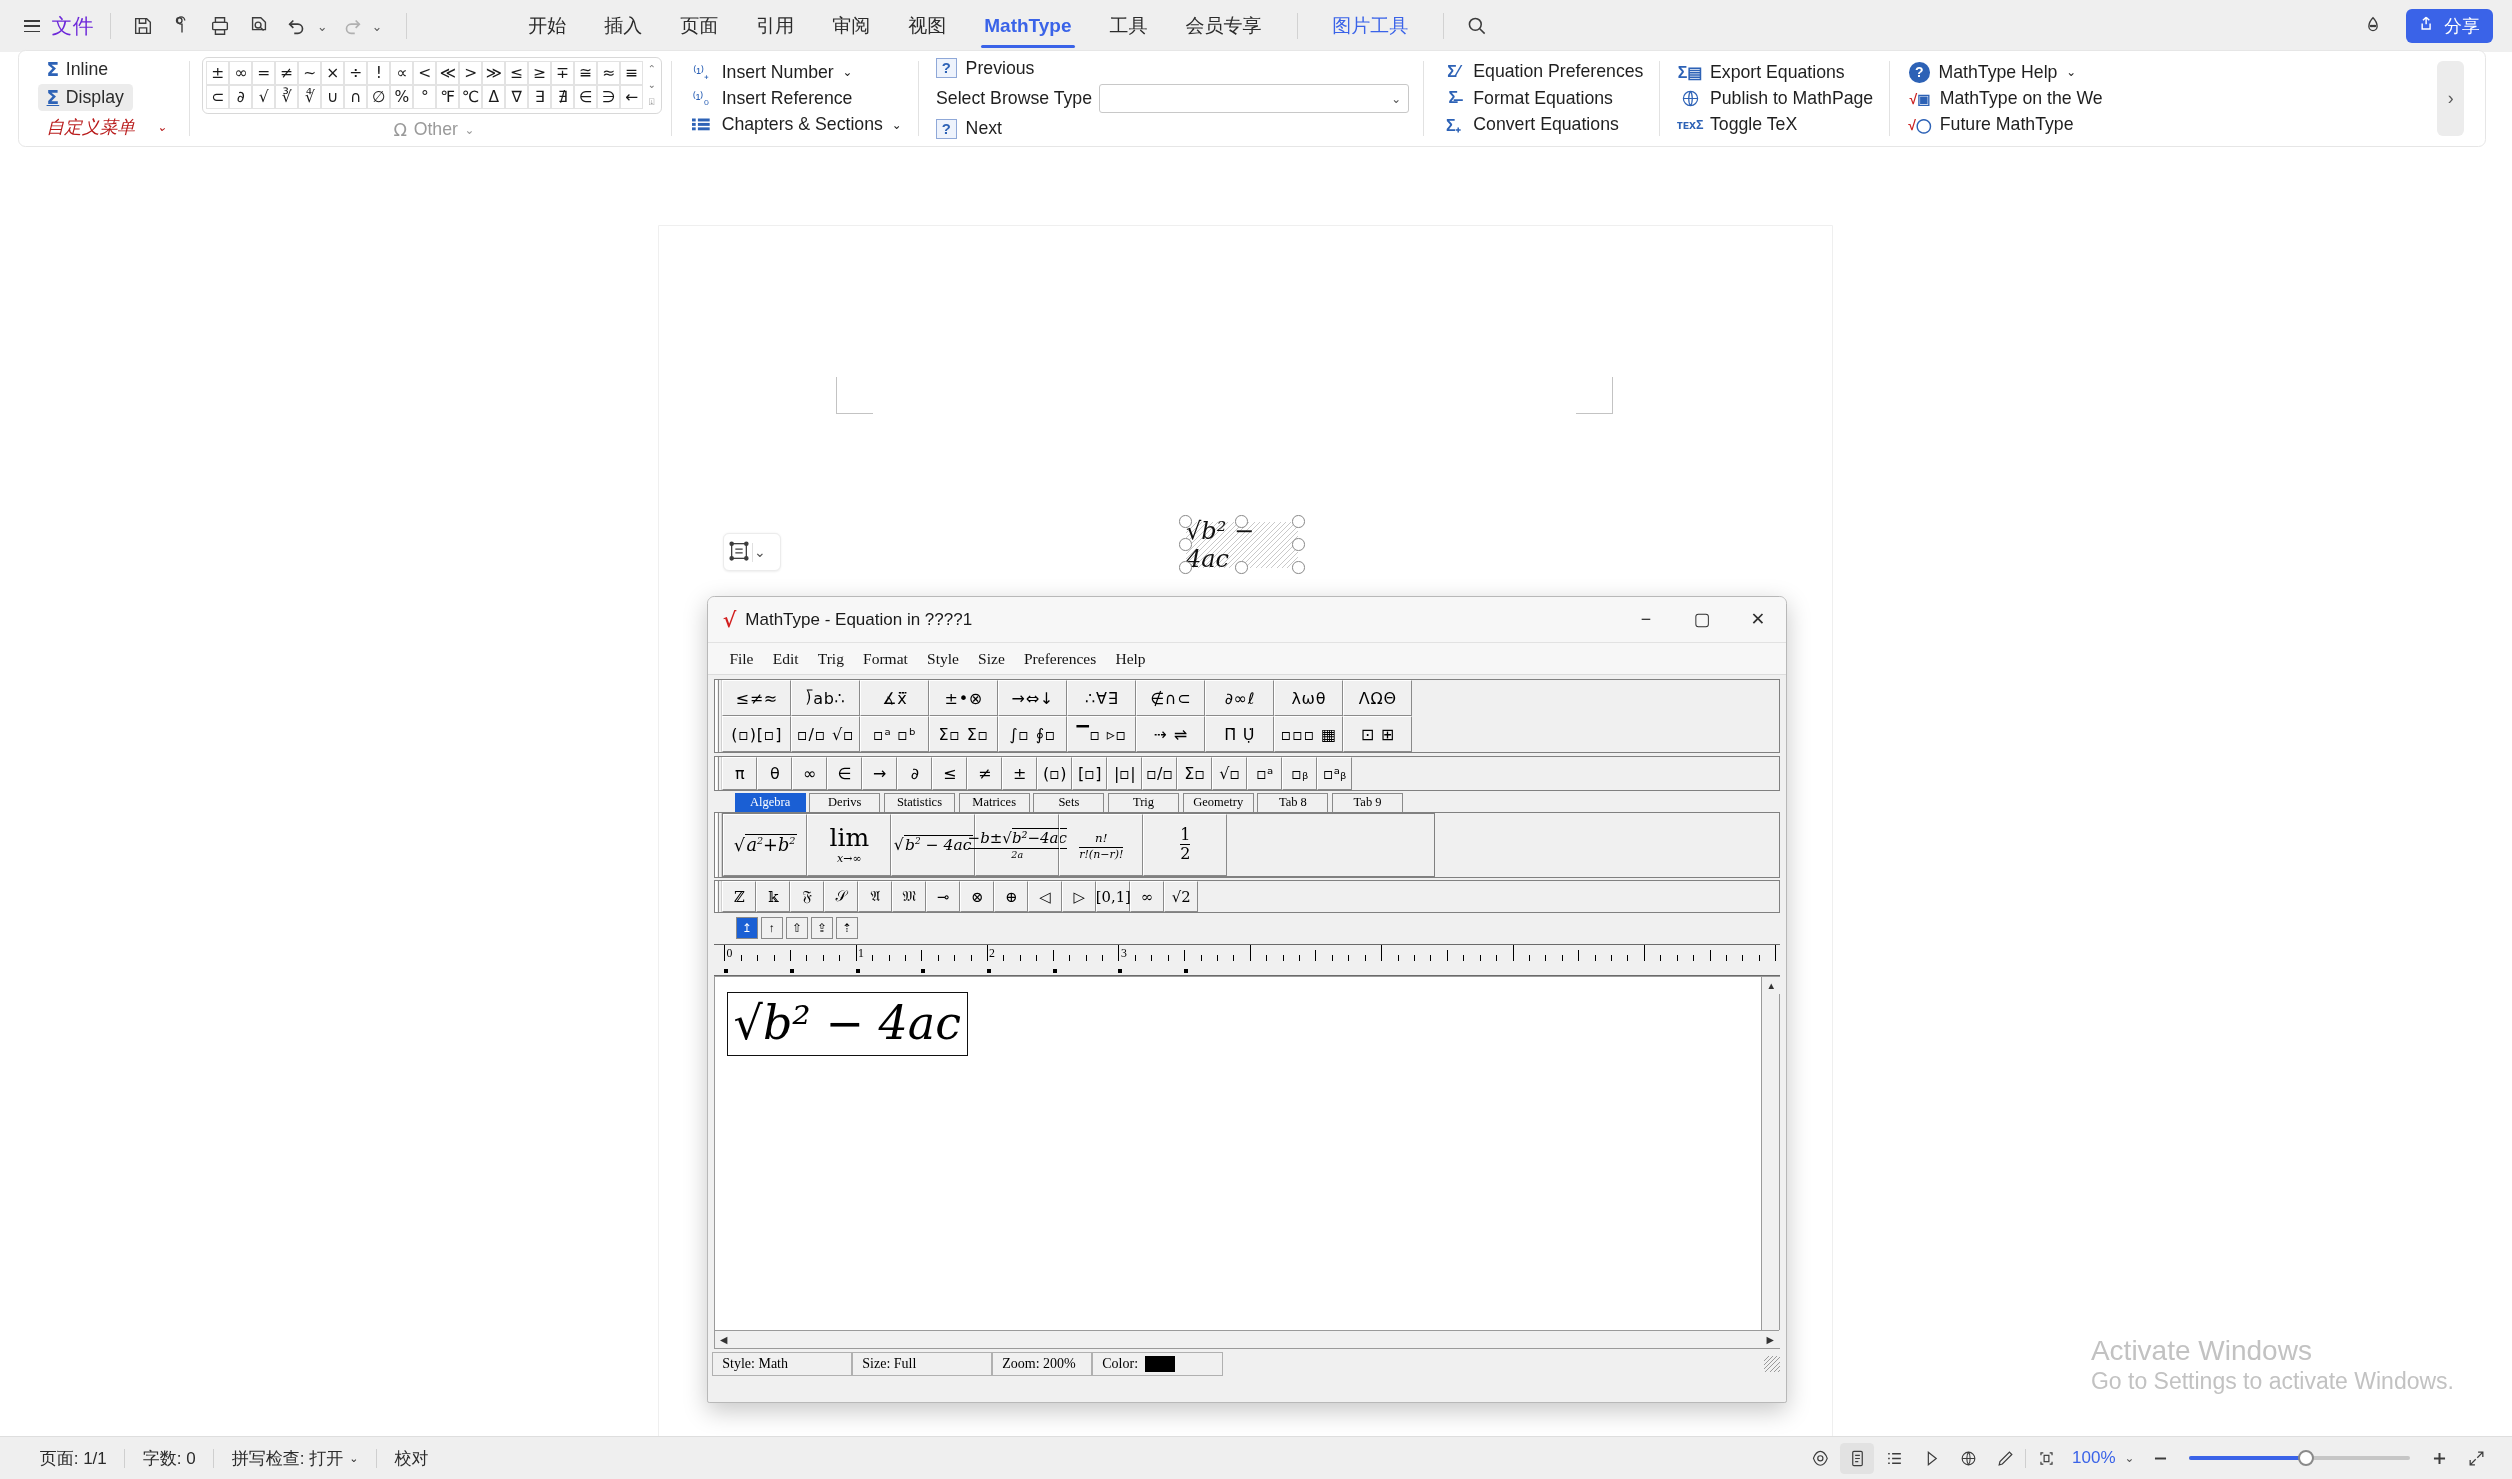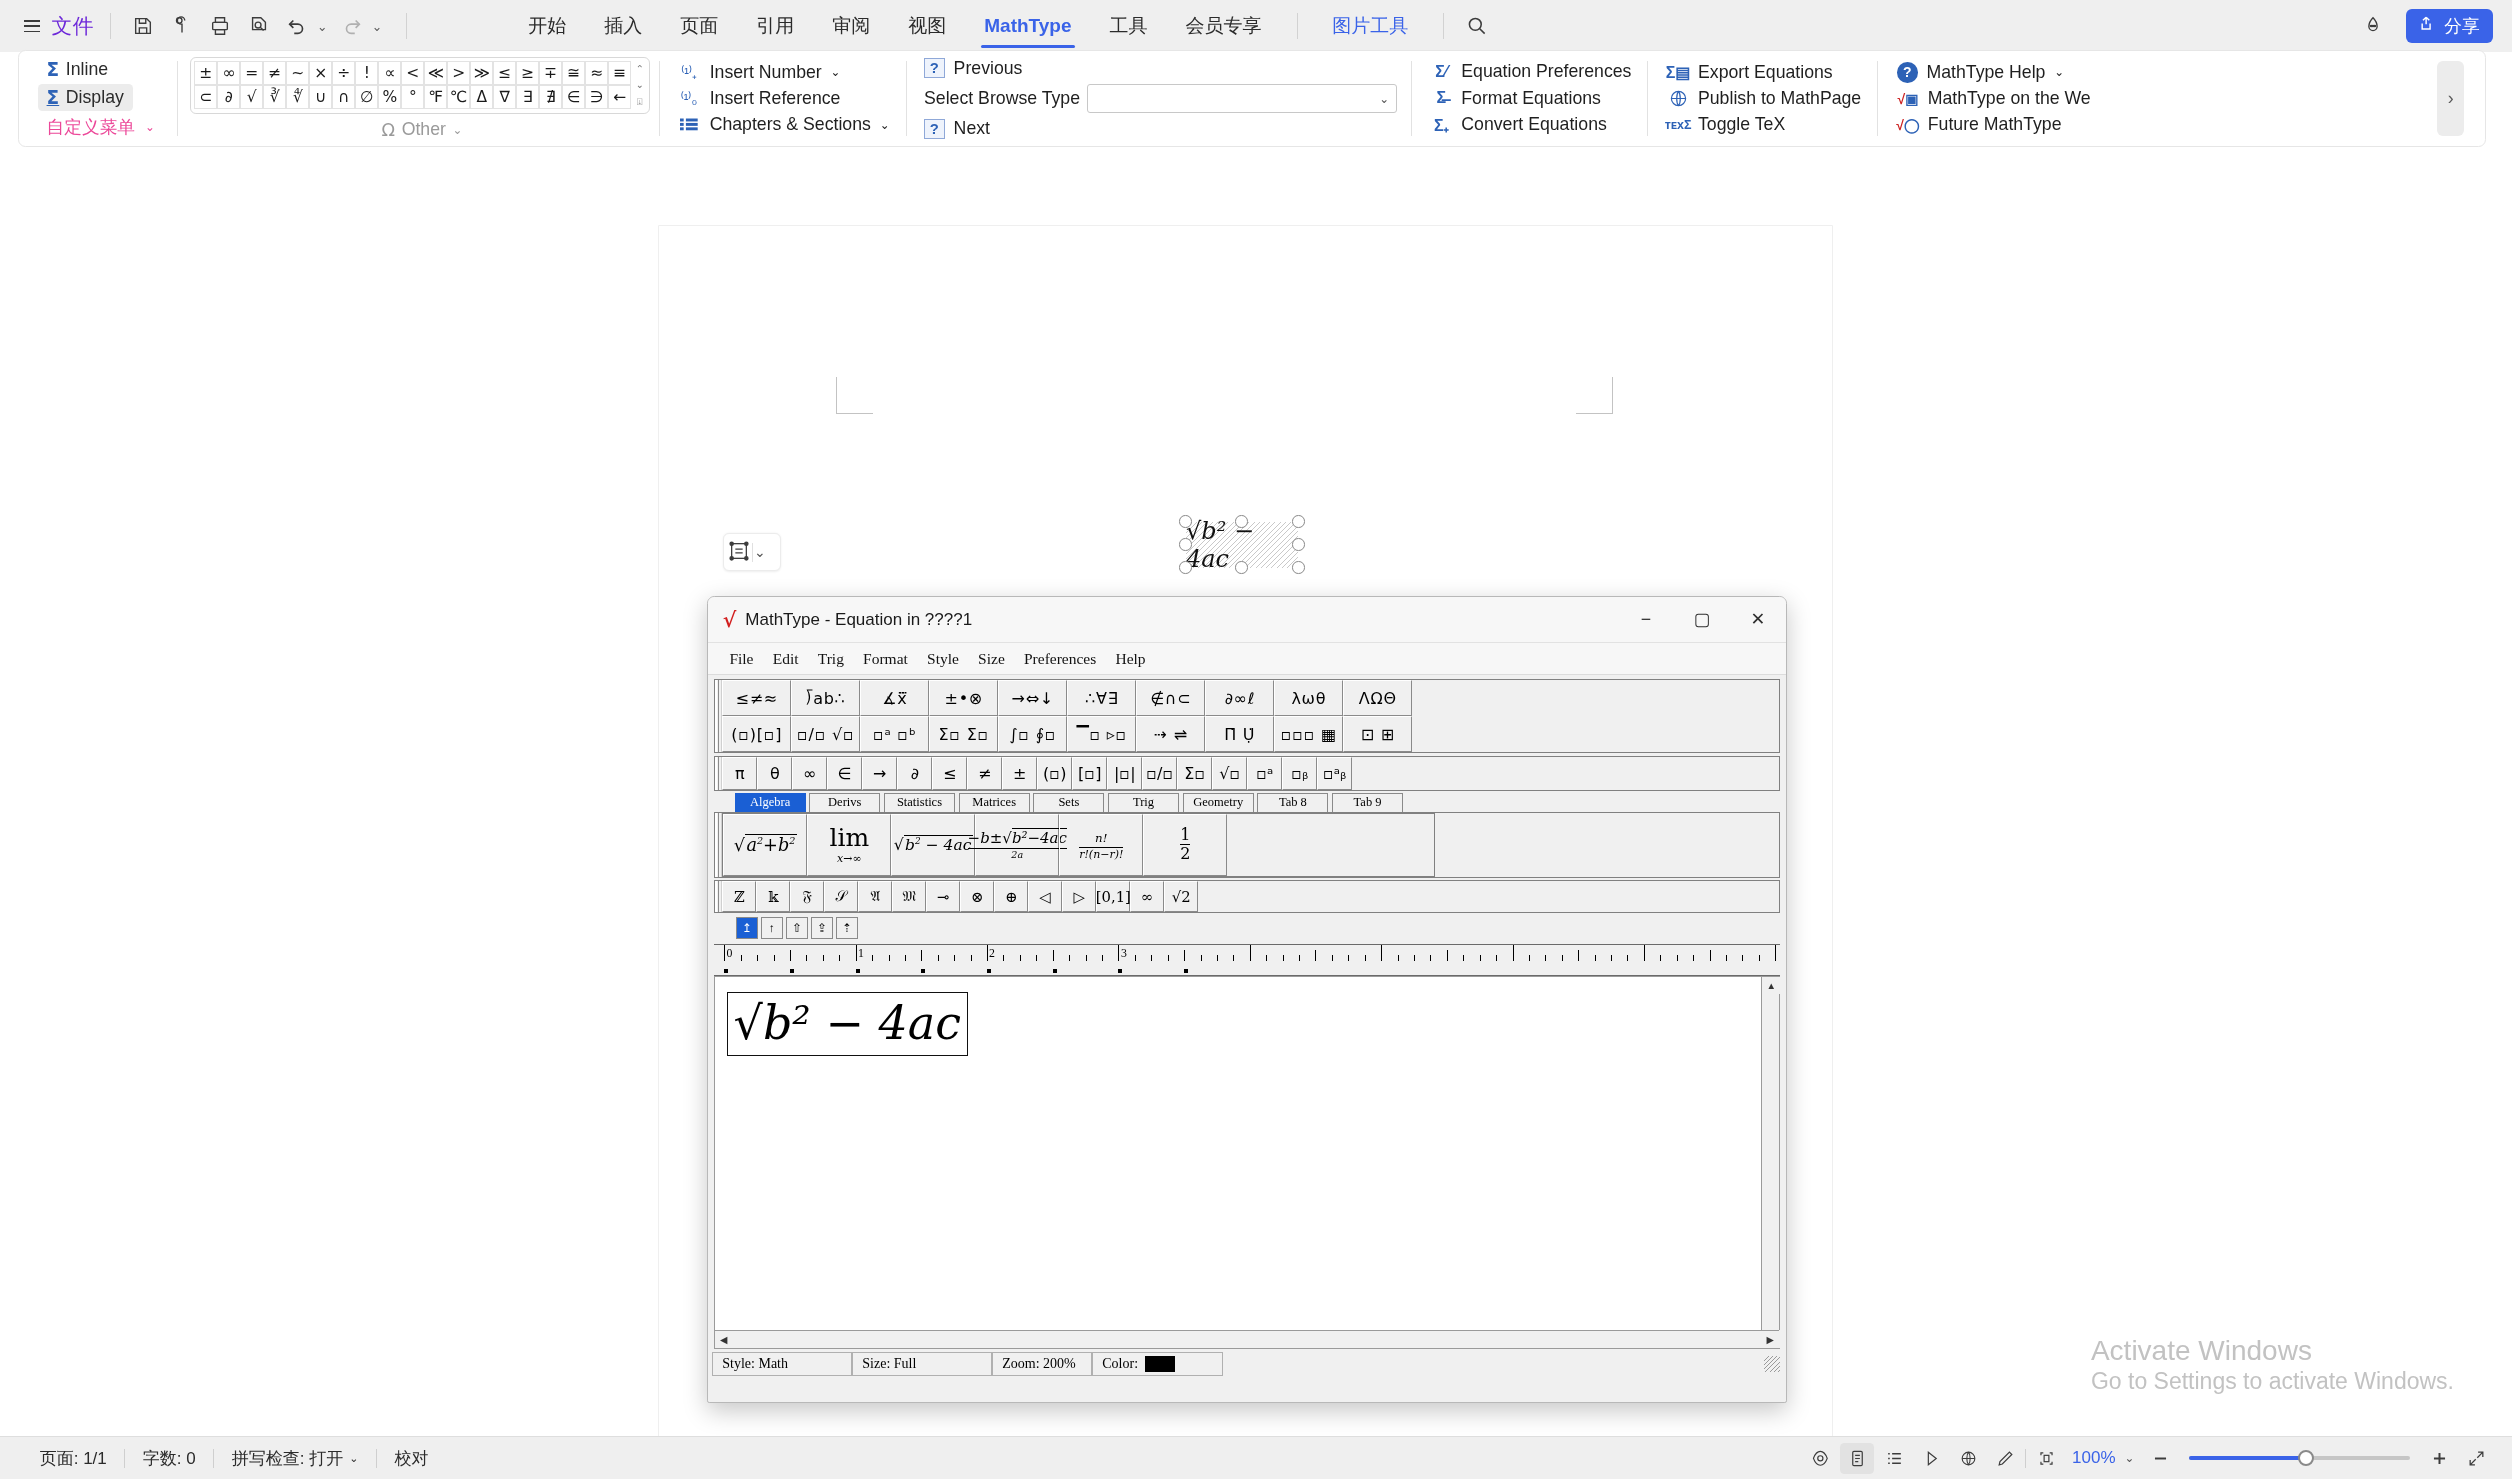--- a/index.html
+++ b/index.html
@@ -46,21 +46,21 @@
   }
   .grp { display: flex; align-items: center; height: 100%; }
   .grp-sep { width: 0.7px; background: #e2e2e2; margin: 10.3px 0; }
 
   .g-modes { flex-direction: column; justify-content: center; padding: 0 13.3px 0 19px; gap: 1.5px; align-items: flex-start; }
   .modebtn { display: flex; align-items: center; gap: 6.6px; font-size: 17.7px; color: #2b2b2b;
              padding: 3px 8.9px; border-radius: 4.4px; }
   .modebtn.sel { background: #ececec; }
   .sig { color: #2d62b6; font-size: 18.5px; font-weight: bold; font-family: "DejaVu Sans", sans-serif; }
   .sig.ul { text-decoration: underline; }
-  .custmenu { font-size: 17.7px; color: #ec4899; padding: 2.2px 8.9px; display: flex; align-items: center; gap: 10px; }
+  .custmenu { font-size: 17.7px; color: #b91c1c; padding: 2.2px 8.9px; display: flex; align-items: center; gap: 22px; font-style: italic; }
 
   .g-syms { flex-direction: column; justify-content: center; padding: 0 8.9px 0 11.8px; }
   .symbox { border: 0.7px solid #d8d8d8; border-radius: 5.9px; padding: 3.7px 3px 3.7px 3.7px; display: flex; }
   .symgrid { display: grid; grid-template-columns: repeat(19, 23px); grid-auto-rows: 24px; }
   .symcell { border: 0.7px solid #e3e3e3; display: flex; align-items: center; justify-content: center;
              font-size: 15.5px; color: #1a1a1a; font-family: "DejaVu Sans", sans-serif; }
   .symscroll { display: flex; flex-direction: column; justify-content: space-between;
                align-items: center; padding: 1.5px 2.2px 1.5px 4.4px; font-size: 9.6px; color: #7a7a7a; }
   .other-row { display: flex; align-items: center; gap: 6.6px; padding: 5.2px 0 0 4.4px;
                font-size: 17.7px; color: #9a9a9a; }

